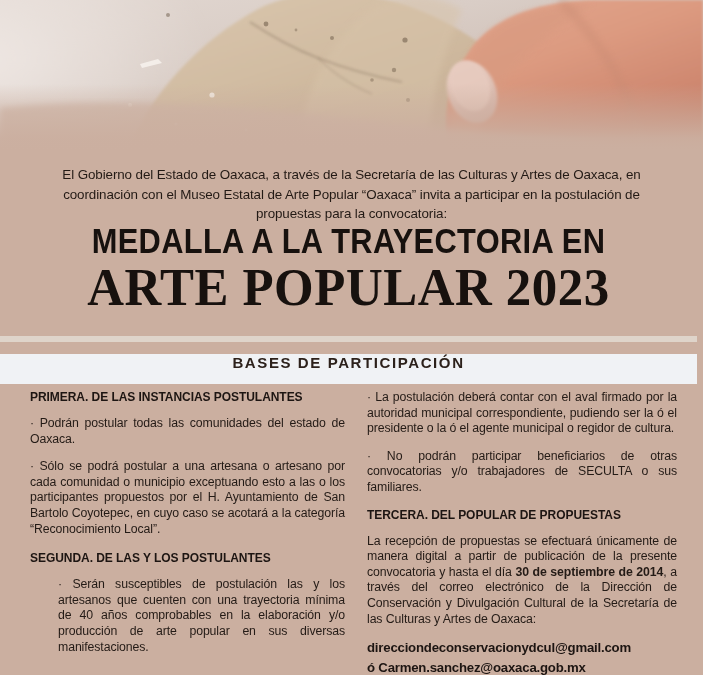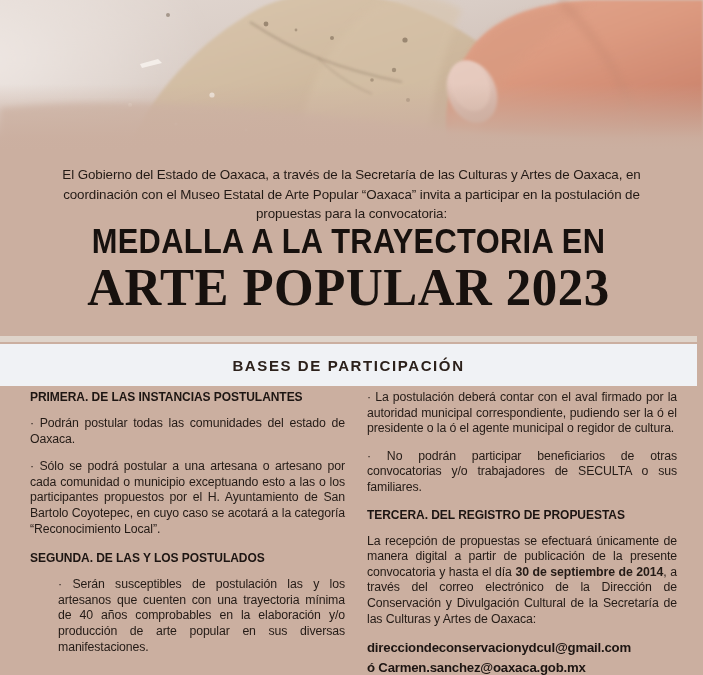--- a/index.html
+++ b/index.html
@@ -110,27 +110,26 @@
     position: absolute;
     top: 336px;
     left: 0;
     width: 697px;
     height: 6px;
     background: #e6e0d8;
     opacity: .75;
   }
   .banner {
     position: absolute;
-    top: 344px;
-    left: 0;
-    width: 697px;
-    height: 42px;
+    top: 354px;
+    left: 0;
+    width: 697px;
+    height: 30px;
     background: #f0f2f5;
     display: flex;
-    align-items: center;
     justify-content: center;
   }
   .banner-text {
     color: #2c211b;
     font-weight: bold;
     font-size: 15px;
     letter-spacing: 1.6px;
   }
 
   
@@ -277,28 +276,28 @@
   <div class="banner">
     <span class="banner-text">BASES DE PARTICIPACIÓN</span>
   </div>
 
   <div class="columns">
 
     <div class="col">
       <h3 class="section-heading">PRIMERA. DE LAS INSTANCIAS POSTULANTES</h3>
       <p class="body-text">· Podrán postular todas las comunidades del estado de Oaxaca.</p>
       <p class="body-text">· Sólo se podrá postular a una artesana o artesano por cada comunidad o municipio exceptuando esto a las o los participantes propuestos por el H. Ayuntamiento de San Bartolo Coyotepec, en cuyo caso se acotará a la categoría “Reconocimiento Local”.</p>
-      <h3 class="section-heading tight-top">SEGUNDA. DE LAS Y LOS POSTULADOS</h3>
+      <h3 class="section-heading tight-top">SEGUNDA. DE LAS Y LOS POSTULANTES</h3>
       <p class="body-text">· Serán susceptibles de postulación las y los artesanos que cuenten con una trayectoria mínima de 40 años comprobables en la elaboración y/o producción de arte popular en sus diversas manifestaciones.</p>
     </div>
 
     <div class="col-right">
       <p class="body-text">· La postulación deberá contar con el aval firmado por la autoridad municipal correspondiente, pudiendo ser  la ó el presidente o la ó el agente municipal o regidor de cultura.</p>
       <p class="body-text">· No podrán participar beneficiarios de otras convocatorias y/o trabajadores de SECULTA o sus familiares.</p>
-      <h3 class="section-heading">TERCERA. DEL REGISTRO DE PROPUESTAS</h3>
+      <h3 class="section-heading">TERCERA. DEL POPULAR DE PROPUESTAS</h3>
       <p class="body-text">
         <span>La recepción de propuestas se efectuará únicamente de manera digital a partir de publicación de la presente convocatoria y hasta el día </span><span class="strong-inline">30 de septiembre de 2014</span><span>, a través del correo electrónico de la Dirección de Conservación y Divulgación Cultural de la Secretaría de las Culturas y Artes de Oaxaca:</span>
       </p>
       <p class="email">direcciondeconservacionydcul@gmail.com</p>
       <p class="email">ó Carmen.sanchez@oaxaca.gob.mx</p>
     </div>
 
   </div>
 
   <div class="page-edge"></div>

